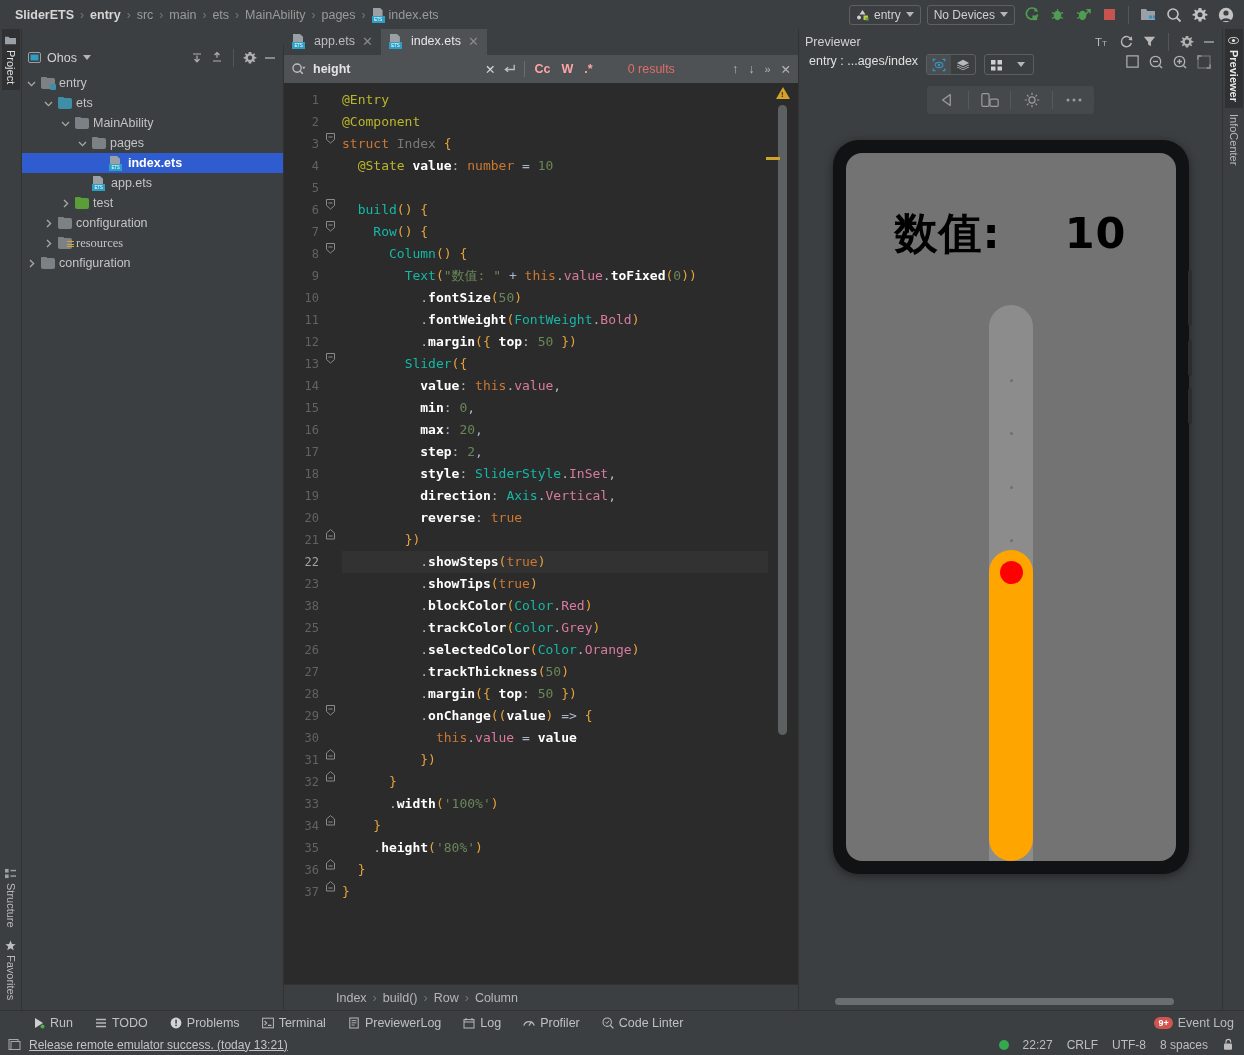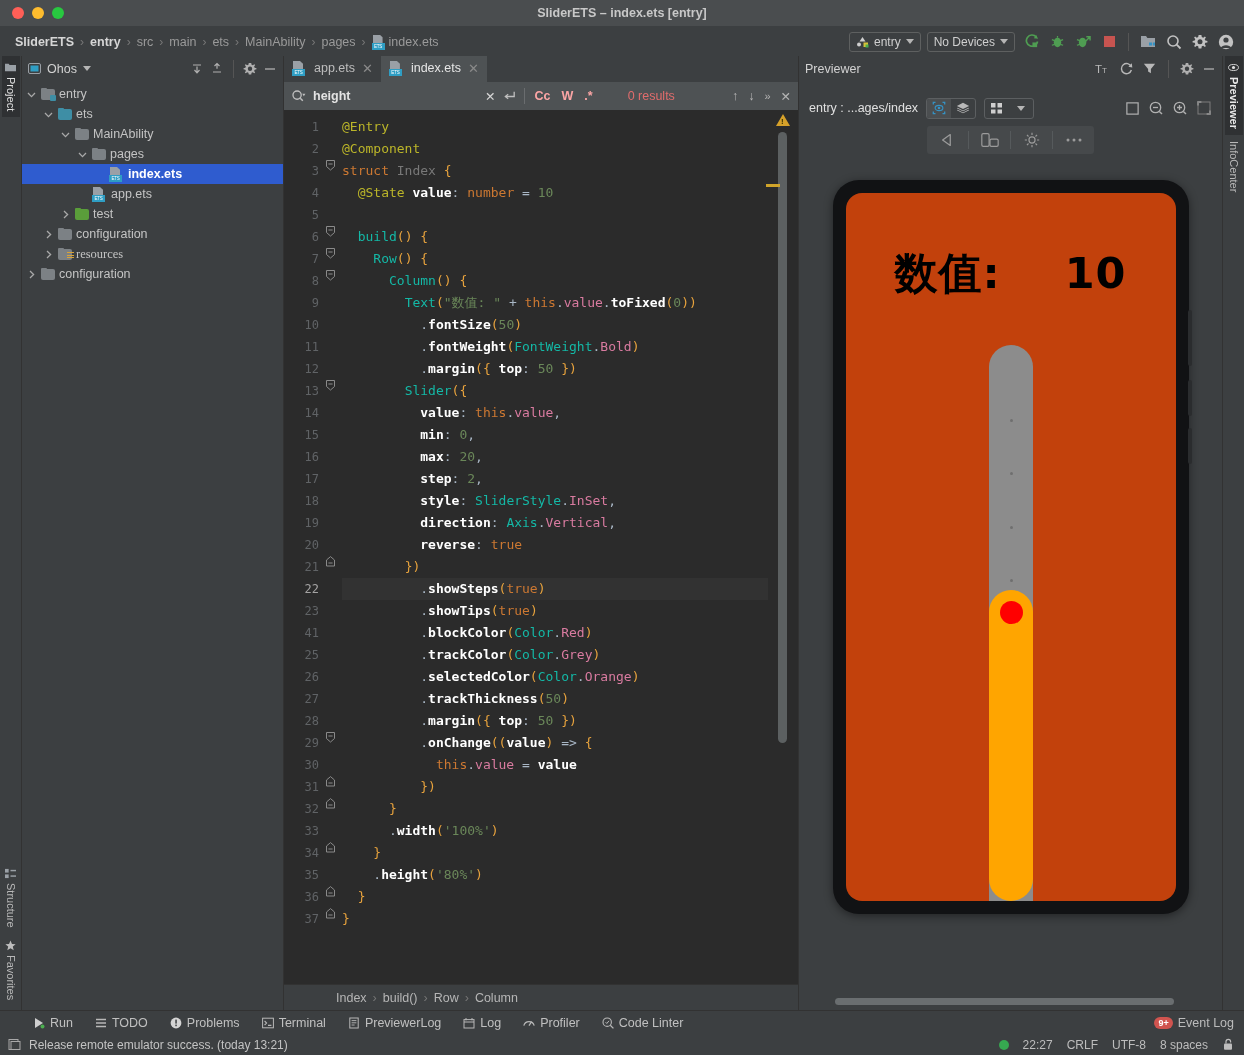--- a/index.html
+++ b/index.html
@@ -65,21 +65,21 @@
   }
   .rail-tab {
     writing-mode:vertical-rl; font-size:11px; color:#b9b9b9; padding:6px 3px;
     display:flex; align-items:center; gap:4px; white-space:nowrap;
   }
   .rail-tab.active { background:#2f3133; color:#e0e0e0; }
   .rail-bottom { margin-top:auto; display:flex; flex-direction:column; align-items:center; padding-bottom:4px; }
   .rail-ico { width:11px; height:11px; }
 
   
-  .project { width:262px; flex:0 0 262px; background:#3c3f41; display:flex; flex-direction:column; border-right:1px solid #323232; }
+  .project { width:262px; flex:0 0 262px; background:#3c3f41; display:flex; flex-direction:column; border-right:1px solid #323232;margin-top:16px; }
   .panel-head { height:25px; display:flex; align-items:center; padding:0 6px; gap:6px; }
   .panel-title { font-size:12.5px; color:#d2d2d2; }
   .panel-head .spacer { margin-left:auto; }
   .tree { flex:1; overflow:hidden; padding-top:3px; font-size:12.5px; }
   .row {
     height:20px; display:flex; align-items:center; gap:4px; padding-right:4px;
     color:#c4c4c4; white-space:nowrap; cursor:default;
   }
   .row.selected { background:#2f5ccf; color:#ffffff; }
   .arrow { width:11px; height:11px; flex:0 0 11px; display:flex; align-items:center; justify-content:center; }
@@ -155,42 +155,42 @@
     height:26px; flex:0 0 26px; background:#3c3f41; display:flex; align-items:center;
     padding-left:52px; gap:2px; font-size:12.5px; color:#b6b6b6; border-top:1px solid #323232;
   }
   .crumbbar .sep { color:#777; padding:0 4px; }
 
   
   .previewer { width:424px; flex:0 0 424px; background:#3c3f41; display:flex; flex-direction:column; border-left:1px solid #323232; }
   .pv-head { height:25px; display:flex; align-items:center; padding:0 6px; gap:8px; }
   .pv-head .t { font-size:12.5px; color:#d2d2d2; }
   .pv-head .sp { margin-left:auto; }
-  .pv-sub { height:28px; display:flex; align-items:center; gap:8px; padding:0 10px;margin-top:13px; }
+  .pv-sub { height:28px; display:flex; gap:8px; padding:0 10px; }
   .pv-sub .label { font-size:12.5px; color:#e0e0e0; }
   .seg { display:flex; border:1px solid #5c5f61; border-radius:3px; overflow:hidden; height:21px; }
   .seg > div { width:24px; display:flex; align-items:center; justify-content:center; }
   .seg > div.on { background:#4b4e50; }
   .pv-sub .grow { margin-left:auto; }
   .pv-tools { height:36px; display:flex; align-items:center; justify-content:center; }
   .ptgroup { display:flex; background:#46494b; border-radius:3px; height:28px; align-items:center; }
   .ptgroup > div { width:41px; height:28px; display:flex; align-items:center; justify-content:center; }
   .ptgroup .div { width:1px; height:18px; background:#565a5c; }
 
   .pv-stage { flex:1 1 auto; position:relative; display:flex; align-items:flex-start; justify-content:center; padding-top:22px; min-height:0; }
   .phone {
     width:356px; height:734px; background:#111214; border-radius:26px; position:relative;
     box-shadow:0 2px 10px rgba(0,0,0,.45);
   }
   .phone .btn-side { position:absolute; right:-3px; background:#2a2c2e; width:4px; border-radius:2px; }
   .phone .btn-side.b1{ top:130px; height:56px; }
   .phone .btn-side.b2{ top:200px; height:36px; }
   .phone .btn-side.b3{ top:248px; height:36px; }
   .screen {
-    position:absolute; left:13px; top:13px; right:13px; bottom:13px; background:#c2410c; border-radius:16px;
+    position:absolute; left:13px; top:13px; right:13px; bottom:13px; background:#737373; border-radius:16px;
     overflow:hidden; display:flex; flex-direction:column; align-items:center;
   }
   .pv-value {
     margin-top:52px; font-size:43px; font-weight:bold; color:#000;
     font-family:"DejaVu Sans", sans-serif; letter-spacing:1px;
   }
   .slider-wrap { position:relative; margin-top:42px; width:44px; height:578px; }
   .track { position:absolute; left:0; top:0; width:44px; height:578px; background:#8c8c8c; border-radius:22px; }
   .steps { position:absolute; left:0; top:0; width:44px; height:578px; }
   .steps i { position:absolute; left:21px; width:3px; height:3px; border-radius:50%; background:#6f6f6f; }
@@ -216,38 +216,30 @@
   .tw-item { display:flex; align-items:center; gap:5px; padding:0 11px; color:#c0c0c0;text-align:center; }
   .tw-right { margin-left:auto; display:flex; align-items:center; gap:5px; padding-right:10px; }
   .badge9 {
     background:#d0544f; color:#fff; font-size:9px; border-radius:8px; padding:1px 4px 1px 4px;
     font-weight:bold; line-height:10px;
   }
   .statusbar {
     height:21px; flex:0 0 21px; background:#3c3f41; display:flex; align-items:center;
     padding:0 10px 0 8px; font-size:12px; color:#bdbdbd; gap:8px;
   }
-  .statusbar .msg { color:#c3c3c3; }
+  .statusbar .msg { color:#c3c3c3;text-decoration:underline; }
   .statusbar .right { margin-left:auto; display:flex; align-items:center; gap:14px; }
   .green-dot { width:10px; height:10px; border-radius:50%; background:#36a850; }
   svg { display:block; }
 </style>
 </head>
 <body>
 
 <div class="app">
 
-  <div class="titlebar">
-    <div class="traffic">
-      <span class="dot red"></span>
-      <span class="dot yellow"></span>
-      <span class="dot green"></span>
-    </div>
-    <div class="title-text">SliderETS – index.ets [entry]</div>
-  </div>
 
   <div class="navrow">
     <div class="crumbs">
       <span class="crumb strong">SliderETS</span>
       <span class="crumb-sep">›</span>
       <span class="crumb strong">entry</span>
       <span class="crumb-sep">›</span>
       <span class="crumb">src</span>
       <span class="crumb-sep">›</span>
       <span class="crumb">main</span>
@@ -537,21 +529,21 @@
             <div>14</div>
             <div>15</div>
             <div>16</div>
             <div>17</div>
             <div>18</div>
             <div>19</div>
             <div>20</div>
             <div>21</div>
             <div class="cur">22</div>
             <div>23</div>
-            <div>41</div>
+            <div>38</div>
             <div>25</div>
             <div>26</div>
             <div>27</div>
             <div>28</div>
             <div>29</div>
             <div>30</div>
             <div>31</div>
             <div>32</div>
             <div>33</div>
             <div>34</div>

